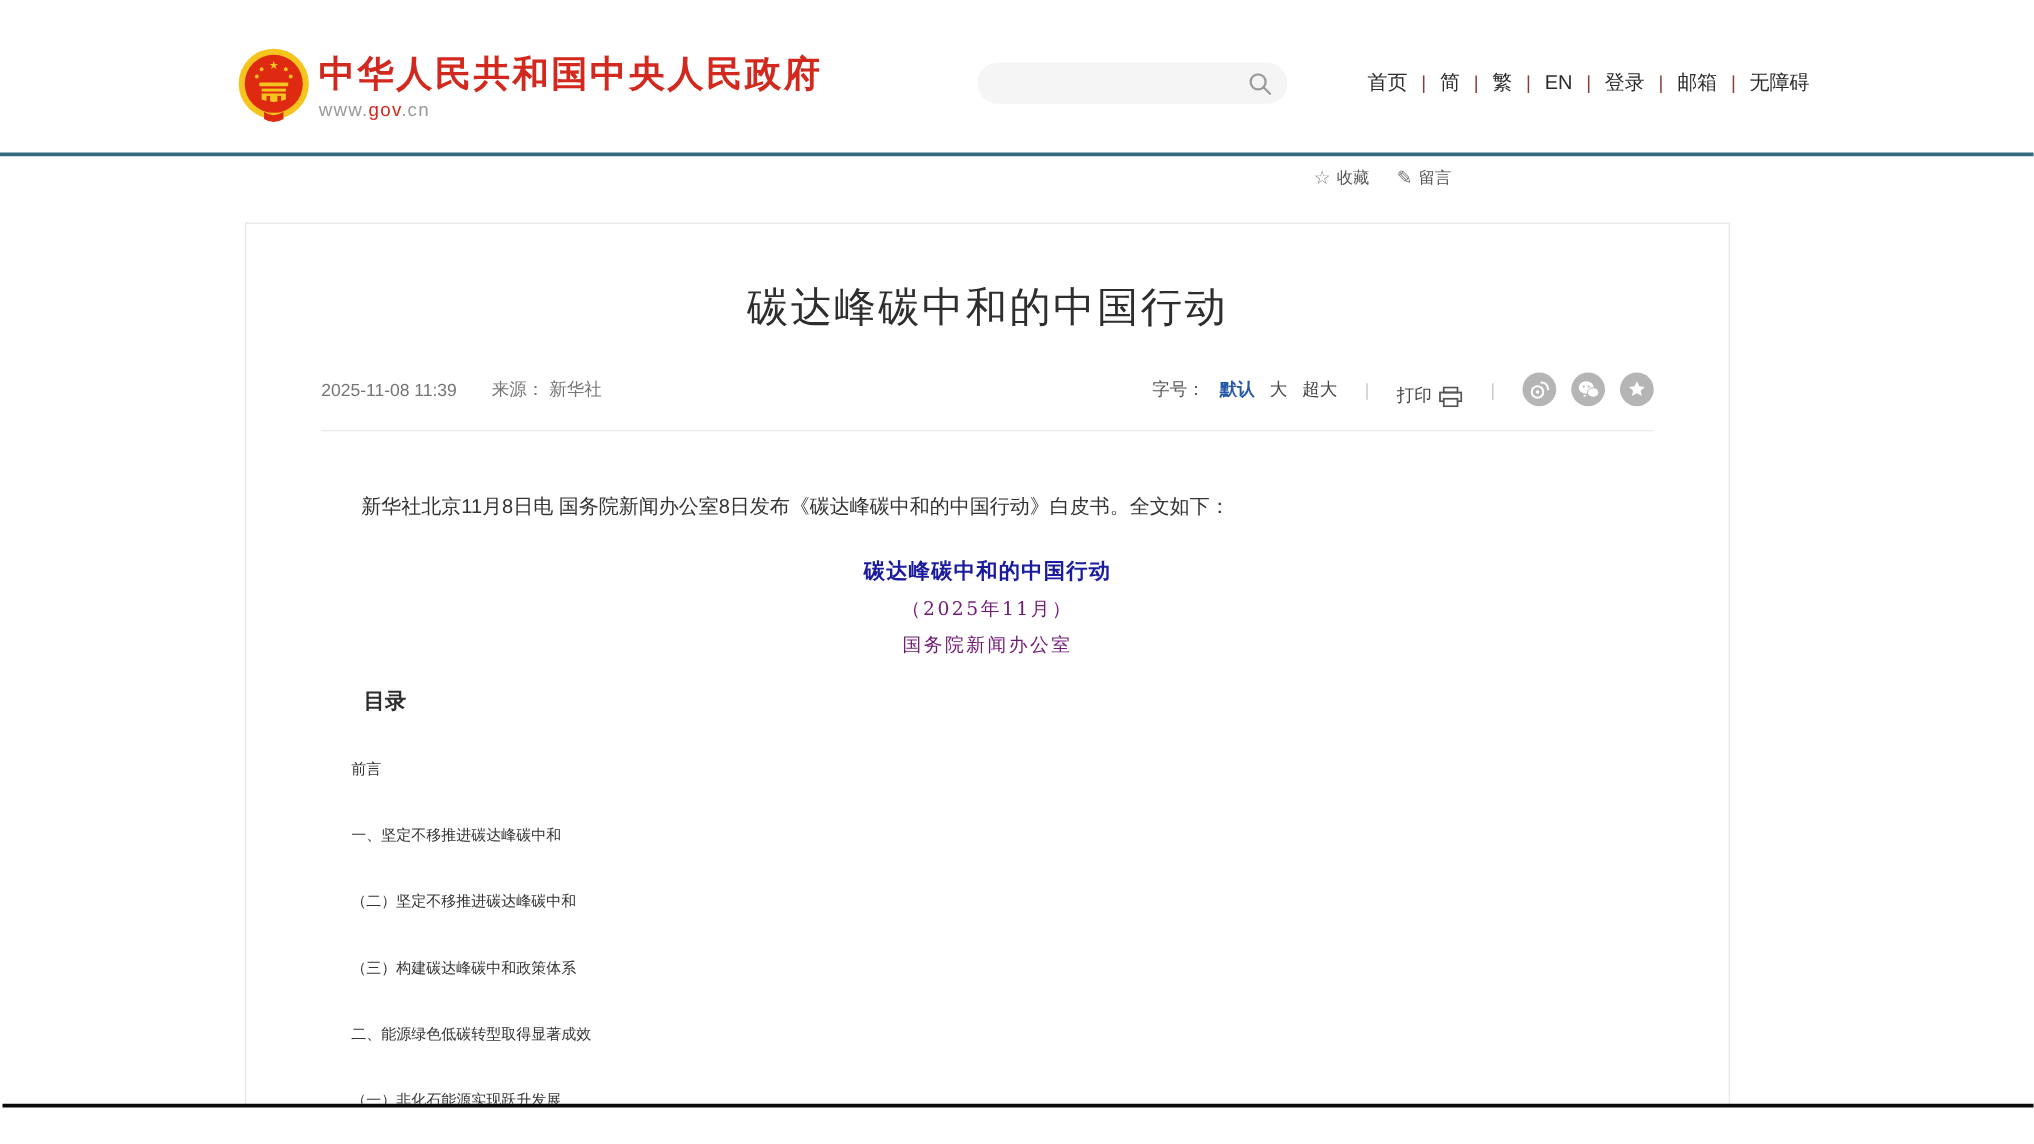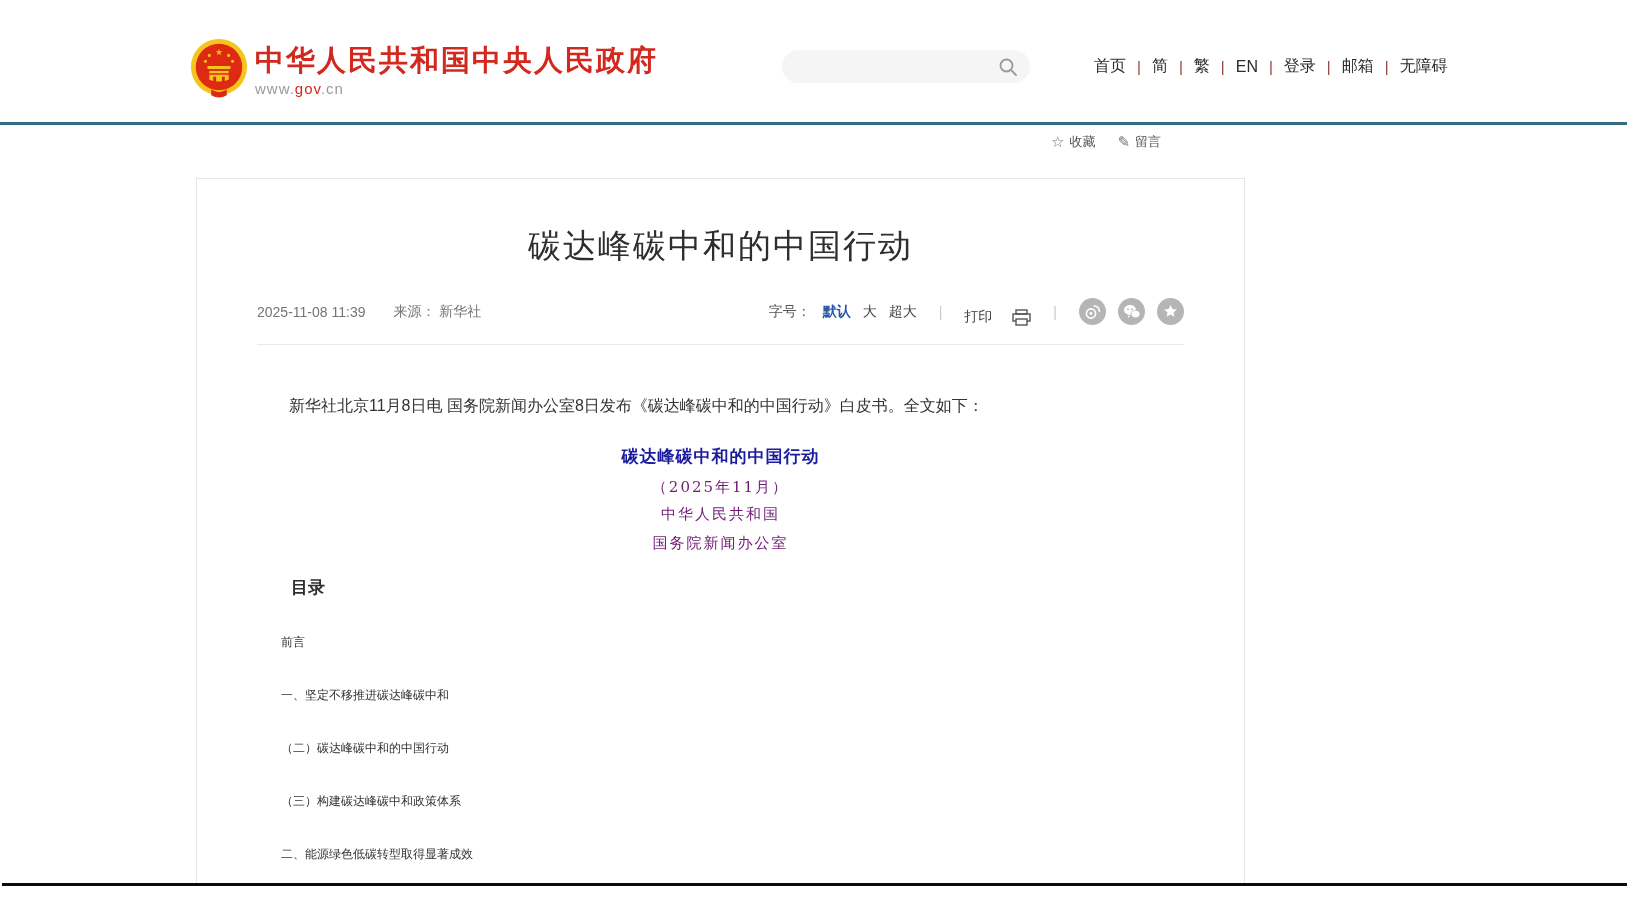--- a/index.html
+++ b/index.html
@@ -28,34 +28,34 @@
 
   .teal-rule { position:absolute; left:0; top:122px; width:1627px; height:3px; background:#336b80; }
 
   
   .page-actions { position:absolute; left:1051px; top:133px; display:flex; gap:22px;
                   font-size:13px; color:#555; align-items:center; }
   .page-actions .act { display:flex; align-items:center; gap:5px; cursor:pointer; }
   .page-actions .glyph { font-size:15px; color:#777; }
 
   
-  .card { position:absolute; left:196px; top:178px; width:1049px; height:705px;
+  .card { position:absolute; left:196px; top:178px; width:1188px; height:705px;
           background:#fff; border:1px solid #e6e6e6; border-bottom:none;
           padding:0 60px; overflow:hidden; }
   .article-title { margin-top:44px; text-align:center; font-size:33px; font-weight:400;
                    color:#2e2e2e; letter-spacing:2px; line-height:46px; }
 
   .meta-row { margin-top:28px; display:flex; justify-content:space-between; align-items:center;
               font-size:14px; color:#757575; }
   .meta-left  { display:flex; align-items:center; gap:28px; }
   .meta-right { display:flex; align-items:center; gap:12px; color:#555; }
   .fz-default { color:#2558a5; font-weight:bold; cursor:pointer;font-family:Liberation Mono, monospace; }
   .fz-opt { color:#444; cursor:pointer; }
   .vsep { color:#c9c9c9; margin:0 10px; }
-  .print-wrap { display:flex; align-items:center; gap:20px; cursor:pointer; color:#444;margin-top:11px; }
+  .print-wrap { display:flex; align-items:center; gap:6px; cursor:pointer; color:#444;margin-top:11px; }
   .share-circle { width:27px; height:27px; border-radius:50%; background:#b5b5b5;
                   display:flex; align-items:center; justify-content:center; cursor:pointer; }
   .meta-hr { border:none; border-top:1px solid #e9e9e9; margin-top:18px; }
 
   .lead { margin-top:50px; font-size:16px; color:#333; line-height:22px; text-indent:2em; }
 
   .doc-title { margin-top:28px; text-align:center; font-size:17px; font-weight:bold;
                color:#1b1b9e; line-height:24px; letter-spacing:1px; }
   .doc-line  { text-align:center; font-family:"DejaVu Serif","Liberation Serif",serif;
                font-size:15px; color:#701a75; line-height:21px; letter-spacing:2px; }
@@ -184,27 +184,26 @@
         </span>
       </div>
     </div>
 
     <hr class="meta-hr">
 
     <p class="lead">新华社北京11月8日电 国务院新闻办公室8日发布《碳达峰碳中和的中国行动》白皮书。全文如下：</p>
 
     <div class="doc-title">碳达峰碳中和的中国行动</div>
     <div class="doc-line doc-date">（2025年11月）</div>
-    <div class="doc-line doc-org1">中华人民共和国</div>
     <div class="doc-line doc-org2">国务院新闻办公室</div>
 
     <div class="toc-heading">目录</div>
     <p class="toc-item">前言</p>
     <p class="toc-item">一、坚定不移推进碳达峰碳中和</p>
-    <p class="toc-item">（二）碳达峰碳中和的中国行动</p>
+    <p class="toc-item">（二）坚定不移推进碳达峰碳中和</p>
     <p class="toc-item">（三）构建碳达峰碳中和政策体系</p>
     <p class="toc-item">二、能源绿色低碳转型取得显著成效</p>
     <p class="toc-item">（一）非化石能源实现跃升发展</p>
   </div>
 
   <div class="bottom-line"></div>
 
 </div>
 
 </body></html>

